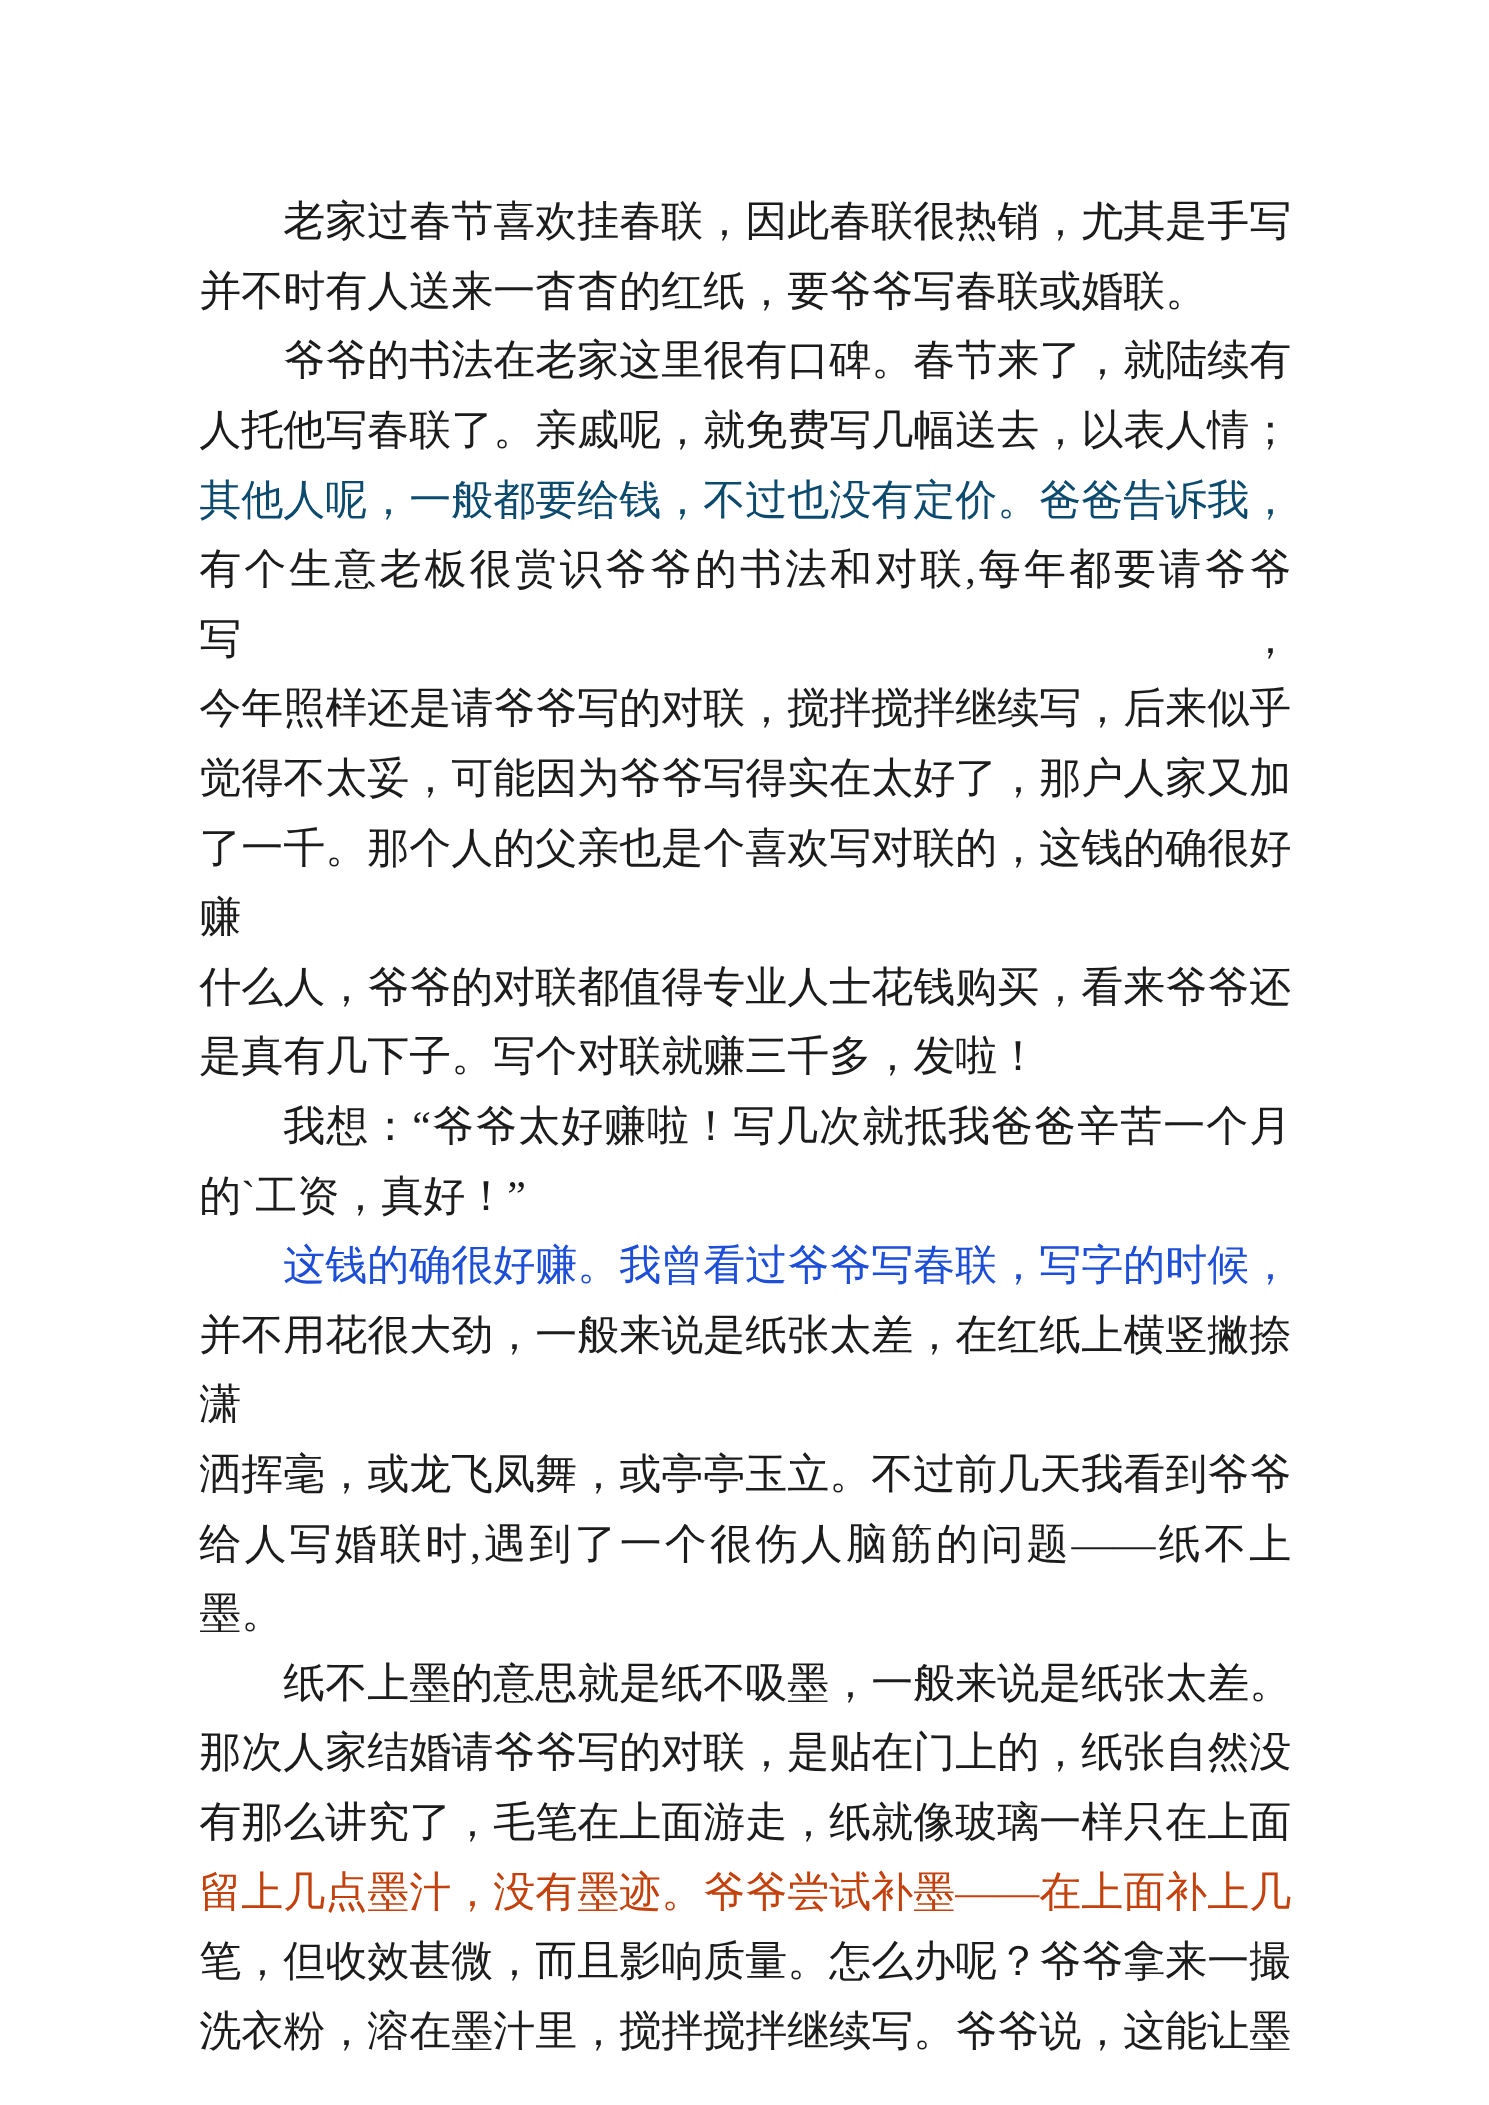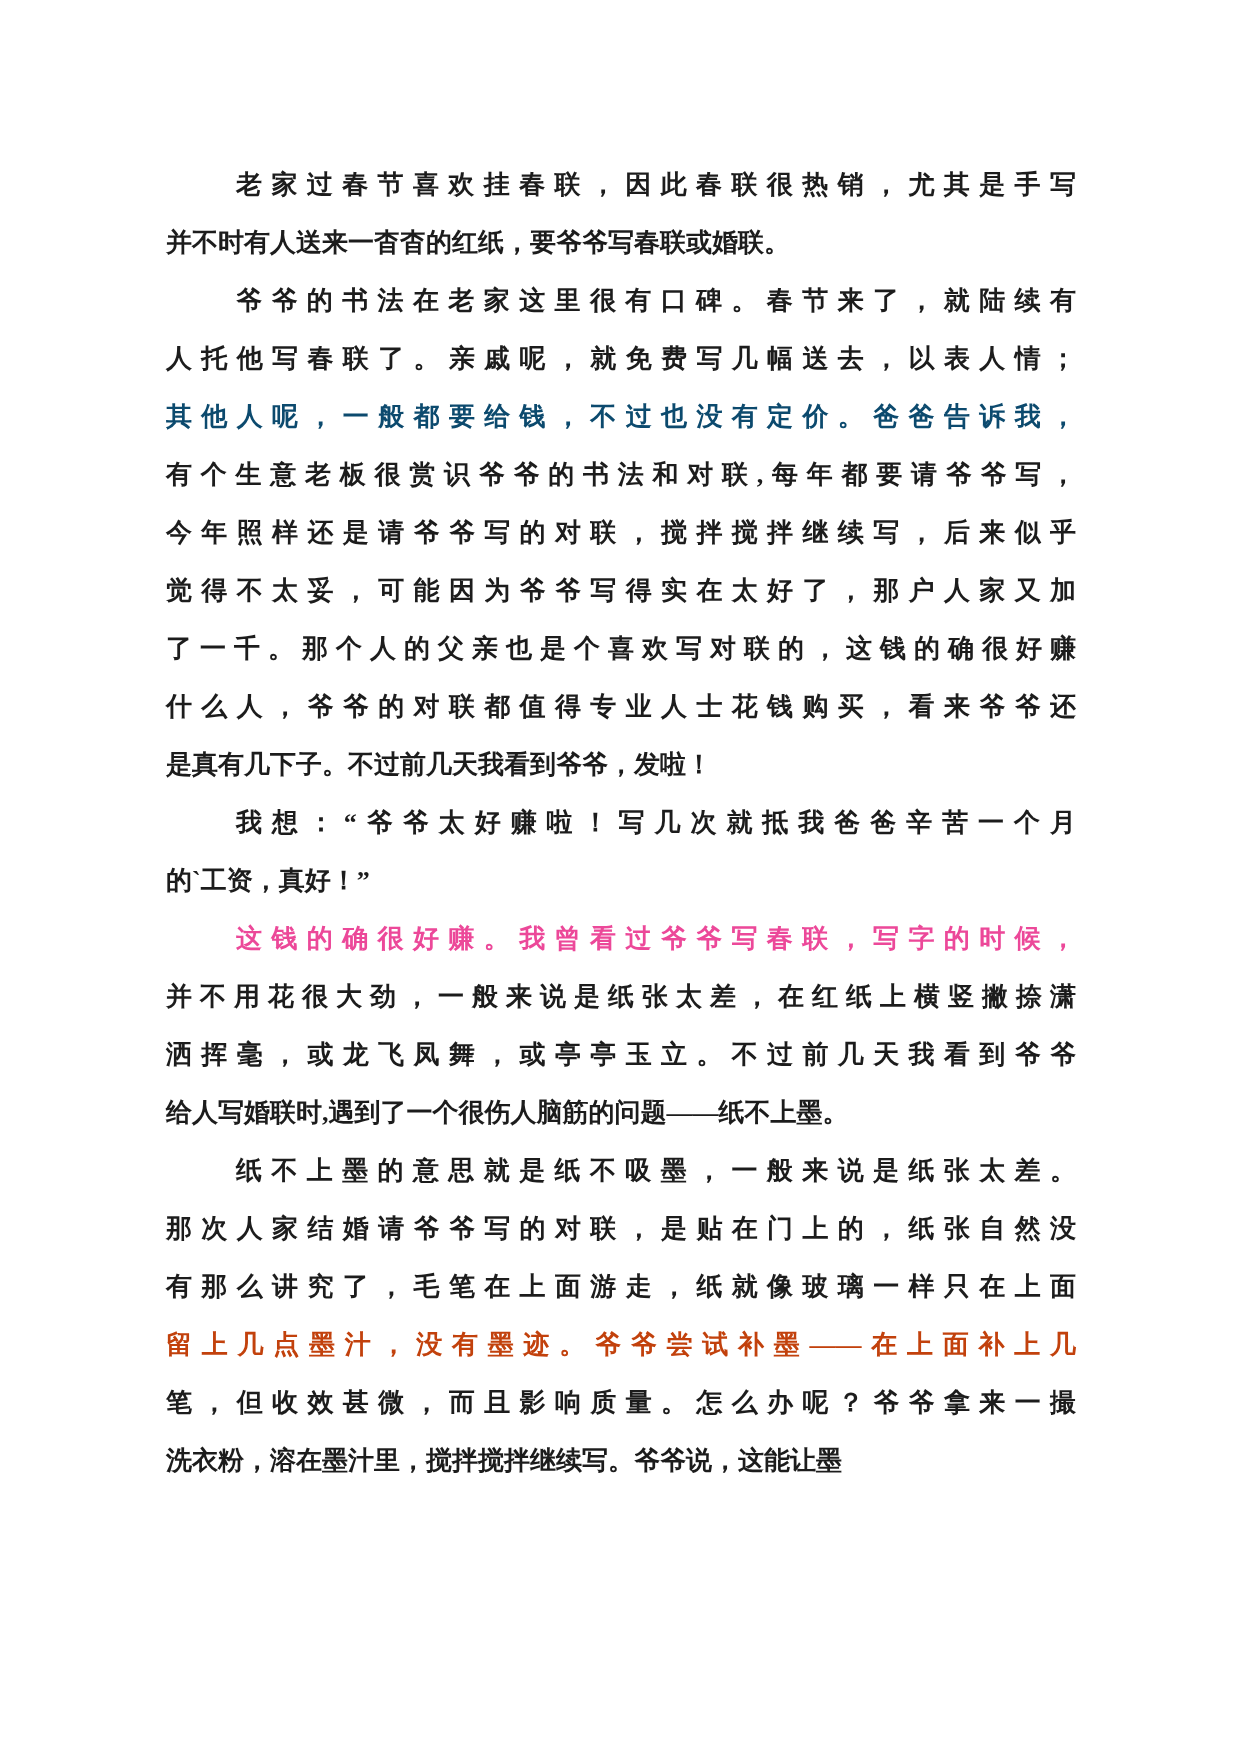--- a/index.html
+++ b/index.html
@@ -26,29 +26,29 @@
       position: absolute;
       left: 166px;
       top: 156px;
       width: 910px;
     }
     .paragraph {
       margin: 0;
       padding: 0;
     }
     .line {
-      font-size: 26px;
+      font-size: 35px;
       line-height: 58px;
       color: #1c1c1c;
       letter-spacing: 0;
       white-space: normal;
       text-align: justify;
       
       text-align-last: justify;
-      font-weight: 700;
+      font-weight: 400;
     }
     .line.para-first {
       text-indent: 70px; 
     }
     .line.para-end {
       text-align-last: left; 
     }
   </style>
 </head>
 <body>
@@ -61,28 +61,28 @@
       </div>
       <div class="paragraph">
         <div class="line para-first" style="color: rgb(28, 28, 28);">爷爷的书法在老家这里很有口碑。春节来了，就陆续有</div>
         <div class="line" style="color: rgb(28, 28, 28);">人托他写春联了。亲戚呢，就免费写几幅送去，以表人情；</div>
         <div class="line" style="color: #0c4a6e;">其他人呢，一般都要给钱，不过也没有定价。爸爸告诉我，</div>
         <div class="line" style="color: rgb(28, 28, 28);">有个生意老板很赏识爷爷的书法和对联,每年都要请爷爷写，</div>
         <div class="line" style="color: rgb(28, 28, 28);">今年照样还是请爷爷写的对联，搅拌搅拌继续写，后来似乎</div>
         <div class="line" style="color: rgb(28, 28, 28);">觉得不太妥，可能因为爷爷写得实在太好了，那户人家又加</div>
         <div class="line" style="color: rgb(28, 28, 28);">了一千。那个人的父亲也是个喜欢写对联的，这钱的确很好赚</div>
         <div class="line" style="color: rgb(28, 28, 28);">什么人，爷爷的对联都值得专业人士花钱购买，看来爷爷还</div>
-        <div class="line para-end" style="color: rgb(28, 28, 28);">是真有几下子。不过前几天我看到爷爷，发啦！</div>
+        <div class="line para-end" style="color: rgb(28, 28, 28);">是真有几下子。写个对联就赚三千多，发啦！</div>
       </div>
       <div class="paragraph">
         <div class="line para-first" style="color: rgb(28, 28, 28);">我想：“爷爷太好赚啦！写几次就抵我爸爸辛苦一个月</div>
         <div class="line para-end" style="color: rgb(28, 28, 28);">的`工资，真好！”</div>
       </div>
       <div class="paragraph">
-        <div class="line para-first" style="color: #ec4899;">这钱的确很好赚。我曾看过爷爷写春联，写字的时候，</div>
+        <div class="line para-first" style="color: #1d4ed8;">这钱的确很好赚。我曾看过爷爷写春联，写字的时候，</div>
         <div class="line" style="color: rgb(28, 28, 28);">并不用花很大劲，一般来说是纸张太差，在红纸上横竖撇捺潇</div>
         <div class="line" style="color: rgb(28, 28, 28);">洒挥毫，或龙飞凤舞，或亭亭玉立。不过前几天我看到爷爷</div>
         <div class="line para-end" style="color: rgb(28, 28, 28);">给人写婚联时,遇到了一个很伤人脑筋的问题——纸不上墨。</div>
       </div>
       <div class="paragraph">
         <div class="line para-first" style="color: rgb(28, 28, 28);">纸不上墨的意思就是纸不吸墨，一般来说是纸张太差。</div>
         <div class="line" style="color: rgb(28, 28, 28);">那次人家结婚请爷爷写的对联，是贴在门上的，纸张自然没</div>
         <div class="line" style="color: rgb(28, 28, 28);">有那么讲究了，毛笔在上面游走，纸就像玻璃一样只在上面</div>
         <div class="line" style="color: #c2410c;">留上几点墨汁，没有墨迹。爷爷尝试补墨——在上面补上几</div>
         <div class="line" style="color: rgb(28, 28, 28);">笔，但收效甚微，而且影响质量。怎么办呢？爷爷拿来一撮</div>

